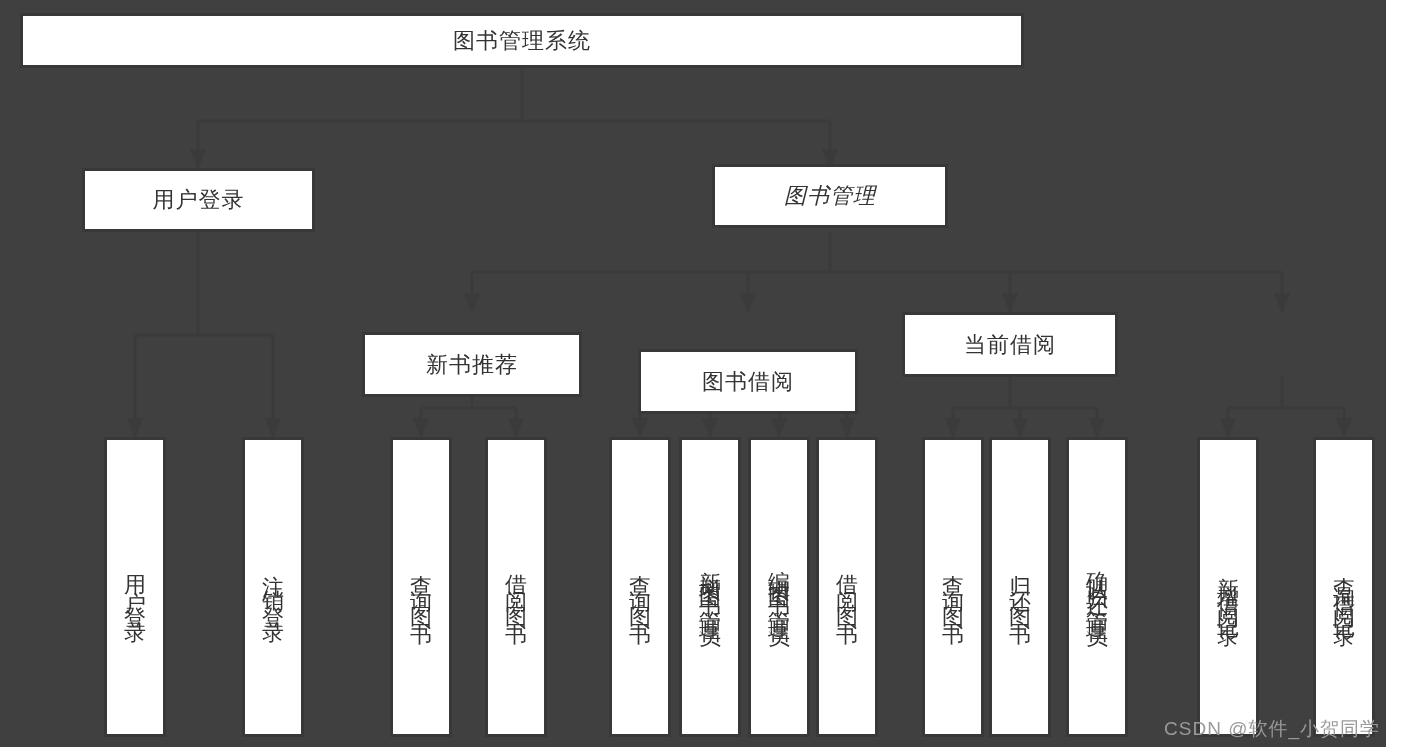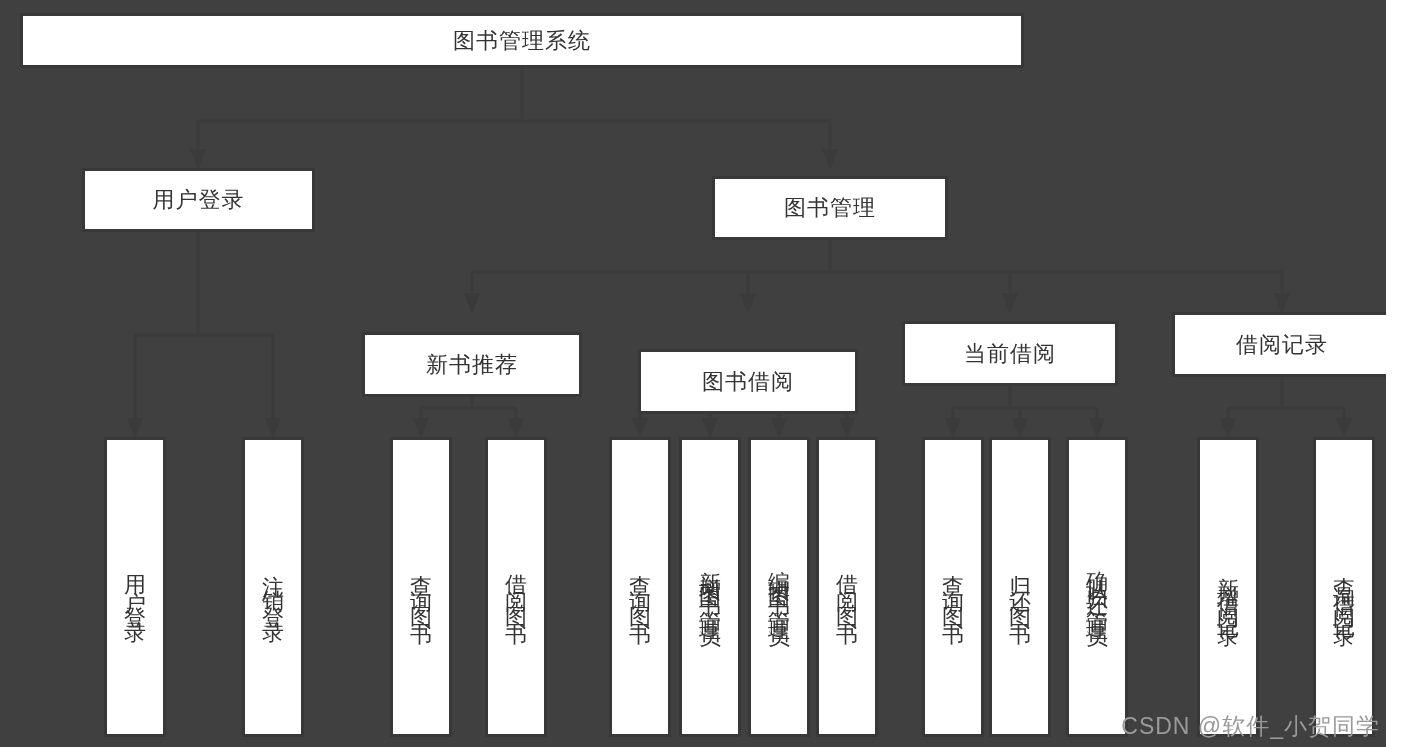--- a/index.html
+++ b/index.html
@@ -16,21 +16,21 @@
   }
   .h { font-size:22px; letter-spacing:1px; }
   .v {
     writing-mode:vertical-rl; text-orientation:mixed;
     font-size:22px; letter-spacing:16px; padding-top:4px;
   }
   .v6 { letter-spacing:10px; }
   .v9 { letter-spacing:8px; }
   .watermark {
     position:absolute; right:6px; bottom:5px;
-    color:#9a9a9a; font-size:23px; letter-spacing:1px; z-index:5;
+    color:#9a9a9a; font-size:19px; letter-spacing:1px; z-index:5;
   }
 </style>
 </head>
 <body>
 
 <div class="canvas">
 
   <svg class="connectors" viewBox="0 0 1405 747" xmlns="http://www.w3.org/2000/svg">
     <path fill="none" stroke="#3b3b3b" stroke-width="3" d="M522 68 V121 M198 121 H830 M198 121 V156 M830 121 V156
              M830 232 V272 M472 272 H1282 M472 272 V296 M748 272 V296 M1010 272 V296 M1282 272 V296
@@ -47,26 +47,25 @@
              M632 418 L648 418 L640 439 Z  M702 418 L718 418 L710 439 Z
              M771 418 L787 418 L779 439 Z  M839 418 L855 418 L847 439 Z
              M945 418 L961 418 L953 439 Z  M1012 418 L1028 418 L1020 439 Z
              M1089 418 L1105 418 L1097 439 Z
              M1220 418 L1236 418 L1228 439 Z  M1336 418 L1352 418 L1344 439 Z"></path>
   </svg>
 
   <div class="node h" style="left:20px; top:13px; width:1004px; height:55px;">图书管理系统</div>
 
   <div class="node h" style="left:82px; top:168px; width:233px; height:64px;">用户登录</div>
-  <div class="node h" style="left:712px; top:176px; width:236px; height:64px;">图书管理</div>
+  <div class="node h" style="left:712px; top:164px; width:236px; height:64px;font-style:italic;">图书管理</div>
 
   <div class="node h" style="left:362px; top:312px; width:220px; height:65px;margin-top:20px;">新书推荐</div>
   <div class="node h" style="left:638px; top:312px; width:220px; height:65px;margin-top:37px;">图书借阅</div>
-  <div class="node h" style="left:902px; top:321px; width:216px; height:65px;">当前借阅</div>
-  <div class="node h" style="left:1172px; top:312px; width:220px; height:65px;">借阅记录</div>
+  <div class="node h" style="left:902px; top:312px; width:216px; height:65px;">当前借阅</div>
 
   <div class="node v" style="left:104px; top:437px; width:62px; height:300px;">用户登录</div>
   <div class="node v" style="left:242px; top:437px; width:62px; height:300px;">注销登录</div>
 
   <div class="node v" style="left:390px; top:437px; width:62px; height:300px;">查询图书</div>
   <div class="node v" style="left:485px; top:437px; width:62px; height:300px;">借阅图书</div>
 
   <div class="node v" style="left:609px; top:437px; width:62px; height:300px;">查询图书</div>
   <div class="node v v9" style="left:679px; top:437px; width:62px; height:300px;">新增图书（管理员）</div>
   <div class="node v v9" style="left:748px; top:437px; width:62px; height:300px;">编辑图书（管理员）</div>

